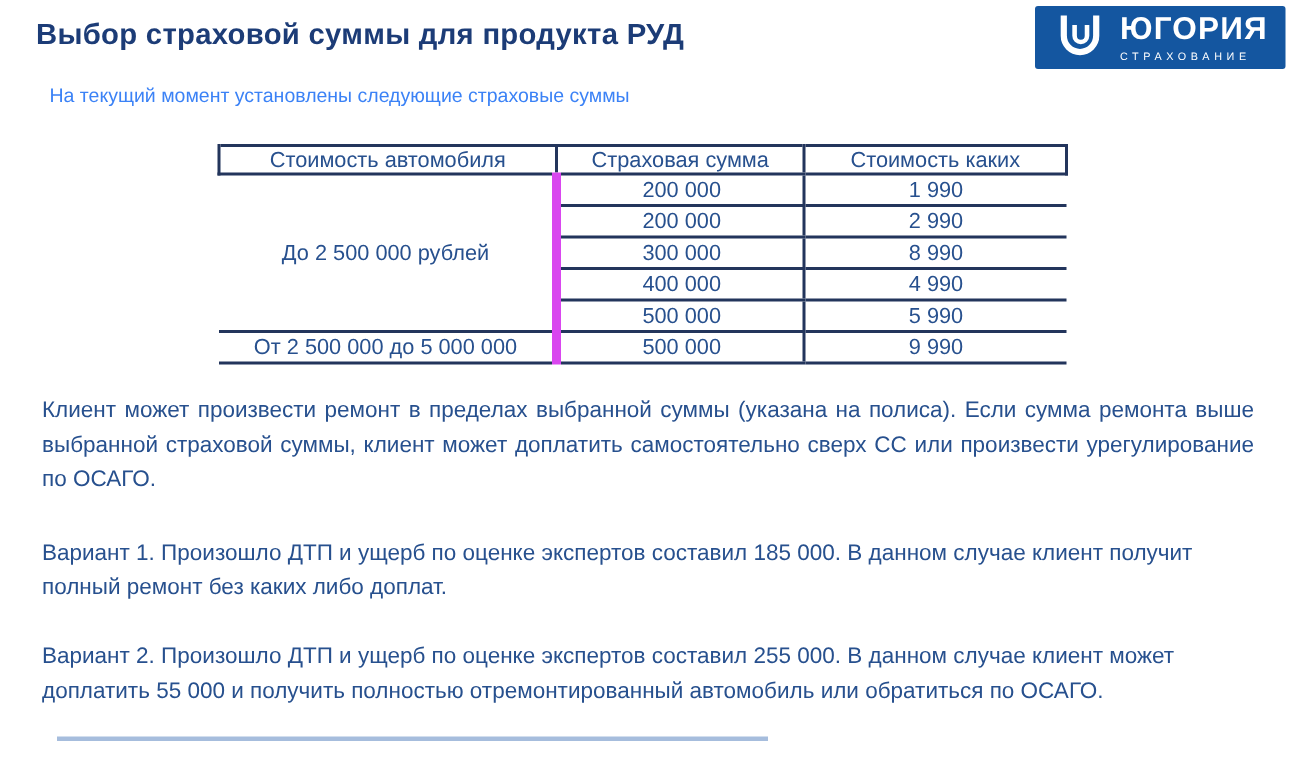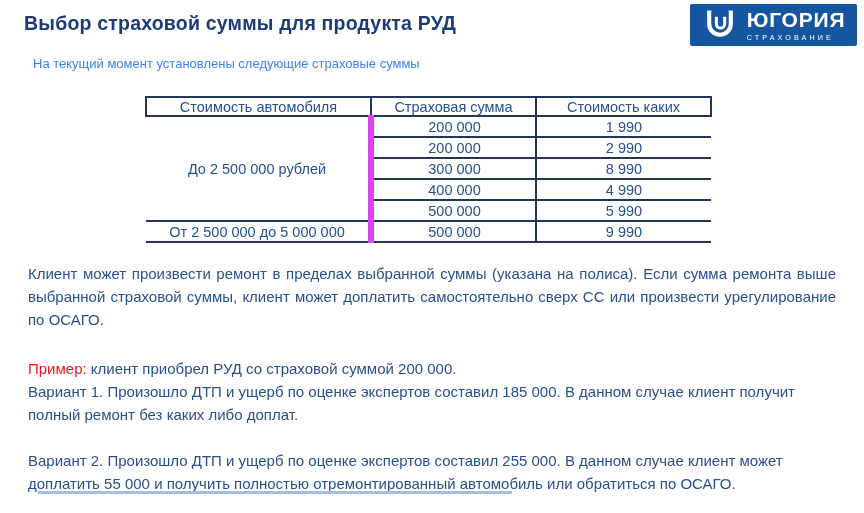--- a/index.html
+++ b/index.html
@@ -135,20 +135,19 @@
       <tr>
         <td class="group-cell">От 2 500 000 до 5 000 000</td>
         <td>500 000</td>
         <td>9 990</td>
       </tr>
     </tbody>
   </table>
 
   <div class="textblock">
     <p class="p1 justified">Клиент может произвести ремонт в пределах выбранной суммы (указана на полиса). Если сумма ремонта выше выбранной страховой суммы, клиент может доплатить самостоятельно сверх СС или произвести урегулирование по ОСАГО.</p>
-    <p><span class="red">Пример:</span><span> клиент приобрел РУД со страховой суммой 200&nbsp;000.</span></p>
     <p class="variant1">Вариант 1. Произошло ДТП и ущерб по оценке экспертов составил 185&nbsp;000. В данном случае клиент получит полный ремонт без каких либо доплат.</p>
     <p>Вариант 2. Произошло ДТП и ущерб по оценке экспертов составил 255&nbsp;000. В данном случае клиент может доплатить 55&nbsp;000 и получить полностью отремонтированный автомобиль или обратиться по ОСАГО.</p>
   </div>
 
   <div class="bottom-rule"></div>
 
 </div>
 
 </body></html>

